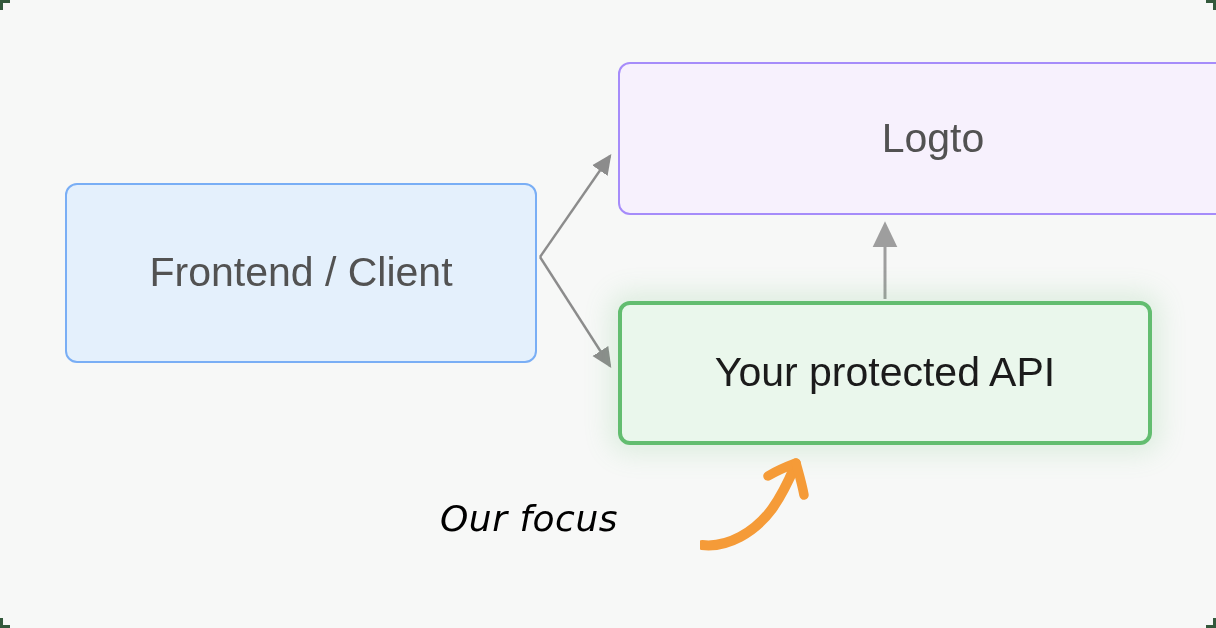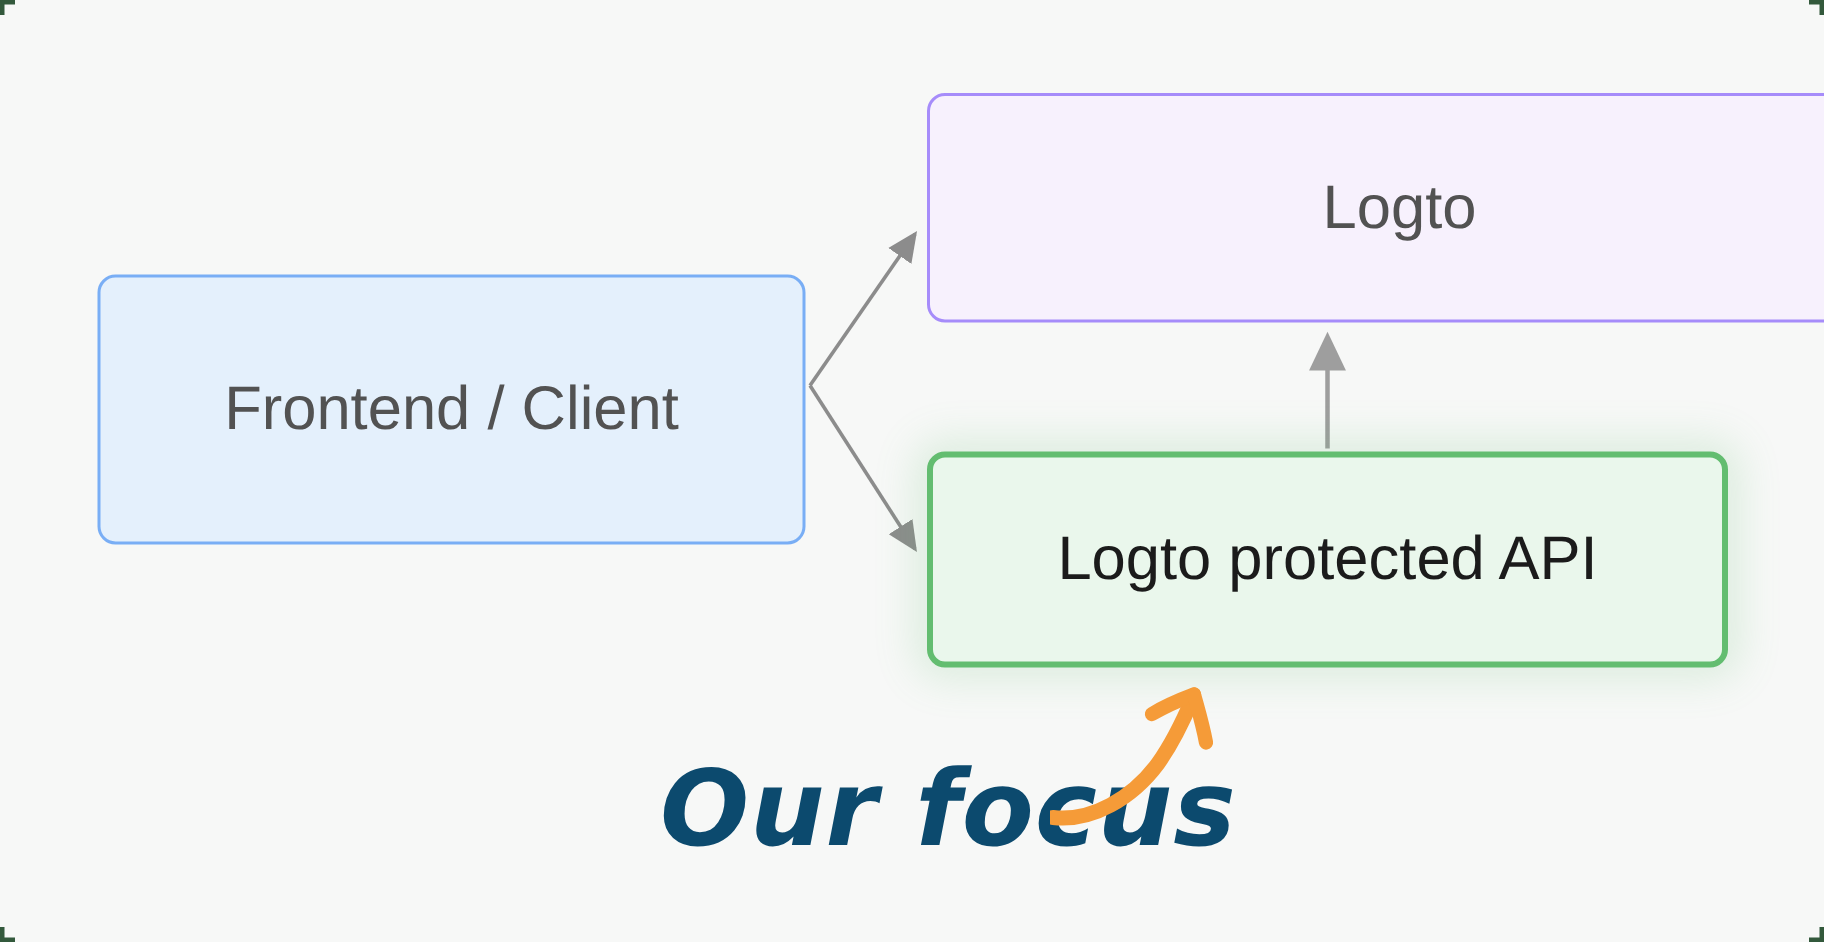--- a/index.html
+++ b/index.html
@@ -88,24 +88,24 @@
     font-size: 41px;
     font-weight: 400;
     box-shadow: 0 0 26px 9px rgba(99, 189, 112, 0.17);
   }
 
   
   .annotation {
     position: absolute;
     left: 440px;
     top: 498px;
-    color: #0c4a6e;
+    color: #000000;
     font-family: "DejaVu Sans", sans-serif;
-    font-size: 70px;
-    font-weight: 700;
+    font-size: 36px;
+    font-weight: 400;
     font-style: italic;
     letter-spacing: 0.5px;
     white-space: nowrap;
   }
 
   #focus-arrow {
     position: absolute;
     left: 700px;
     top: 452px;
     width: 130px;
@@ -148,21 +148,21 @@
 
   <div class="node node-frontend">
     <span>Frontend / Client</span>
   </div>
 
   <div class="node node-logto">
     <span>Logto</span>
   </div>
 
   <div class="node node-api">
-    <span>Logto protected API</span>
+    <span>Your protected API</span>
   </div>
 
   <div class="annotation">Our focus</div>
 
   <svg id="focus-arrow" viewBox="0 0 130 115" xmlns="http://www.w3.org/2000/svg">
     <path d="M 2 93 C 28 96, 55 80, 72 57 C 82 43, 89 28, 95 14" stroke="#f59b38" stroke-width="10" fill="none" stroke-linecap="round"></path>
     <path d="M 68 24 C 78 18, 88 14, 96 11" stroke="#f59b38" stroke-width="9.5" fill="none" stroke-linecap="round"></path>
     <path d="M 96 11 C 99 22, 102 32, 104 43" stroke="#f59b38" stroke-width="9.5" fill="none" stroke-linecap="round"></path>
   </svg>
 

